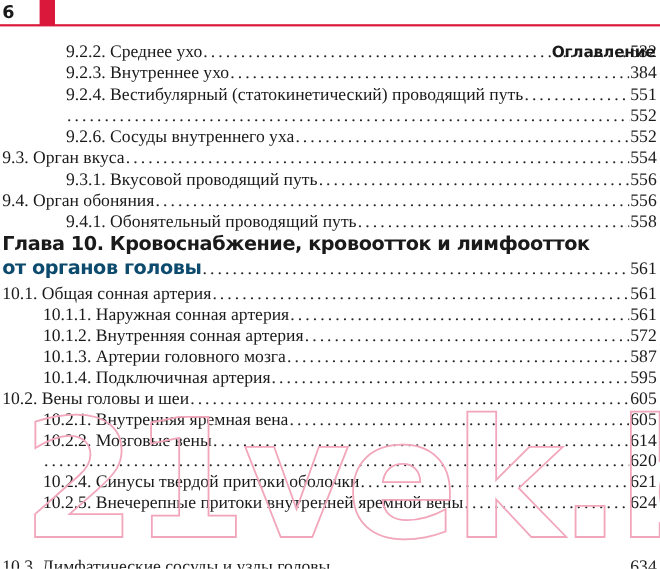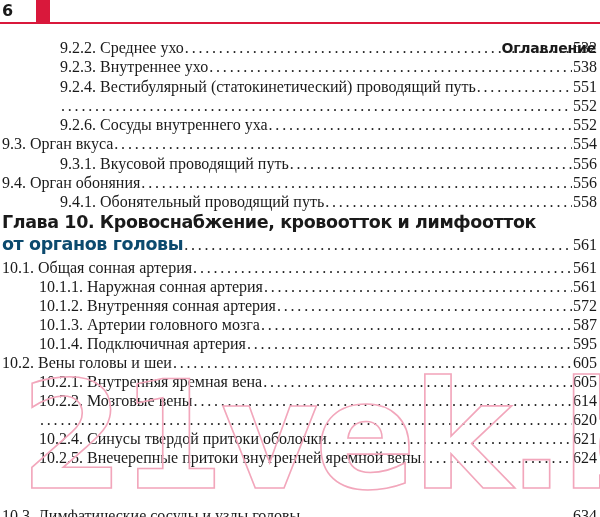--- a/index.html
+++ b/index.html
@@ -45,21 +45,21 @@
   </div>
 
   <div class="toc-line lvl2" style="top:38px">
     <span class="label">9.2.2. Среднее ухо</span>
     <span class="leader"></span>
     <span class="pg">532</span>
   </div>
   <div class="toc-line lvl2" style="top:57px">
     <span class="label">9.2.3. Внутреннее ухо</span>
     <span class="leader"></span>
-    <span class="pg">538</span>
+    <span class="pg">384</span>
   </div>
   <div class="toc-line lvl2" style="top:77px">
     <span class="label">9.2.4. Вестибулярный (статокинетический) проводящий путь</span>
     <span class="leader"></span>
     <span class="pg">551</span>
   </div>
   <div class="toc-line lvl2" style="top:96px">
     <span class="leader"></span>
     <span class="pg">552</span>
   </div>

